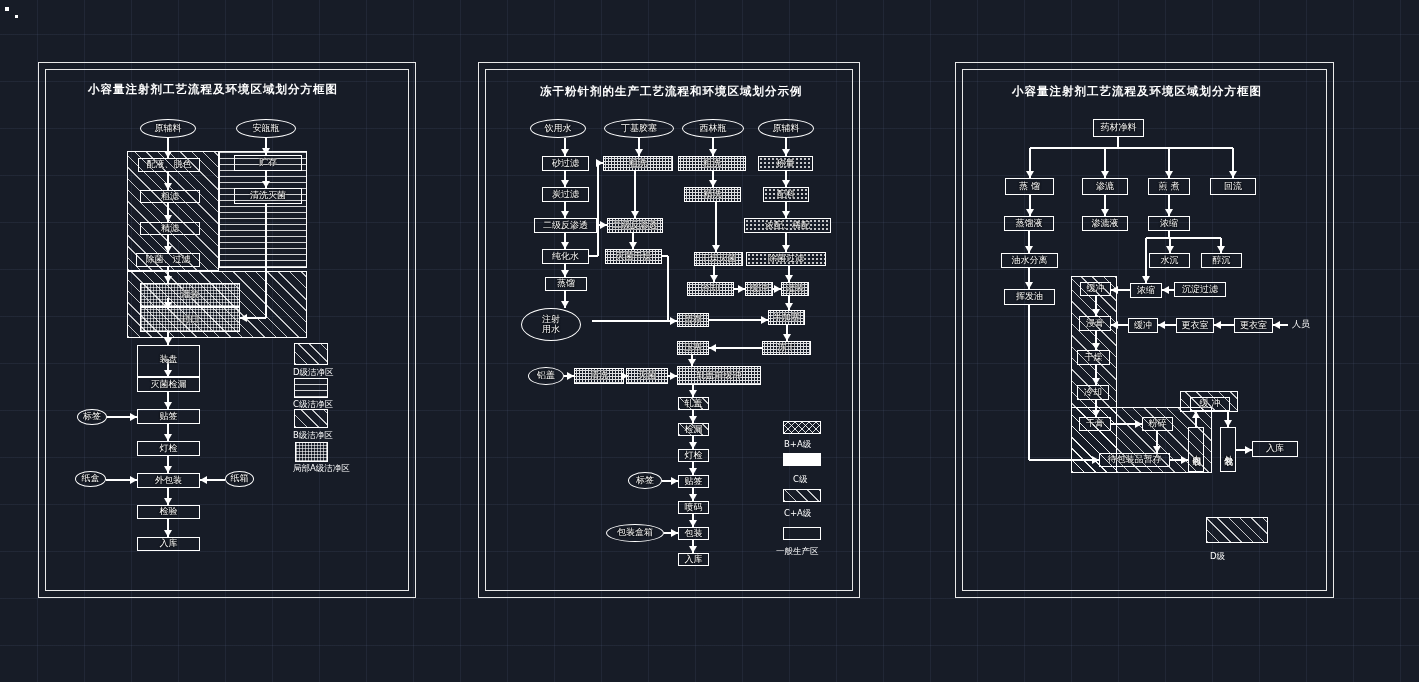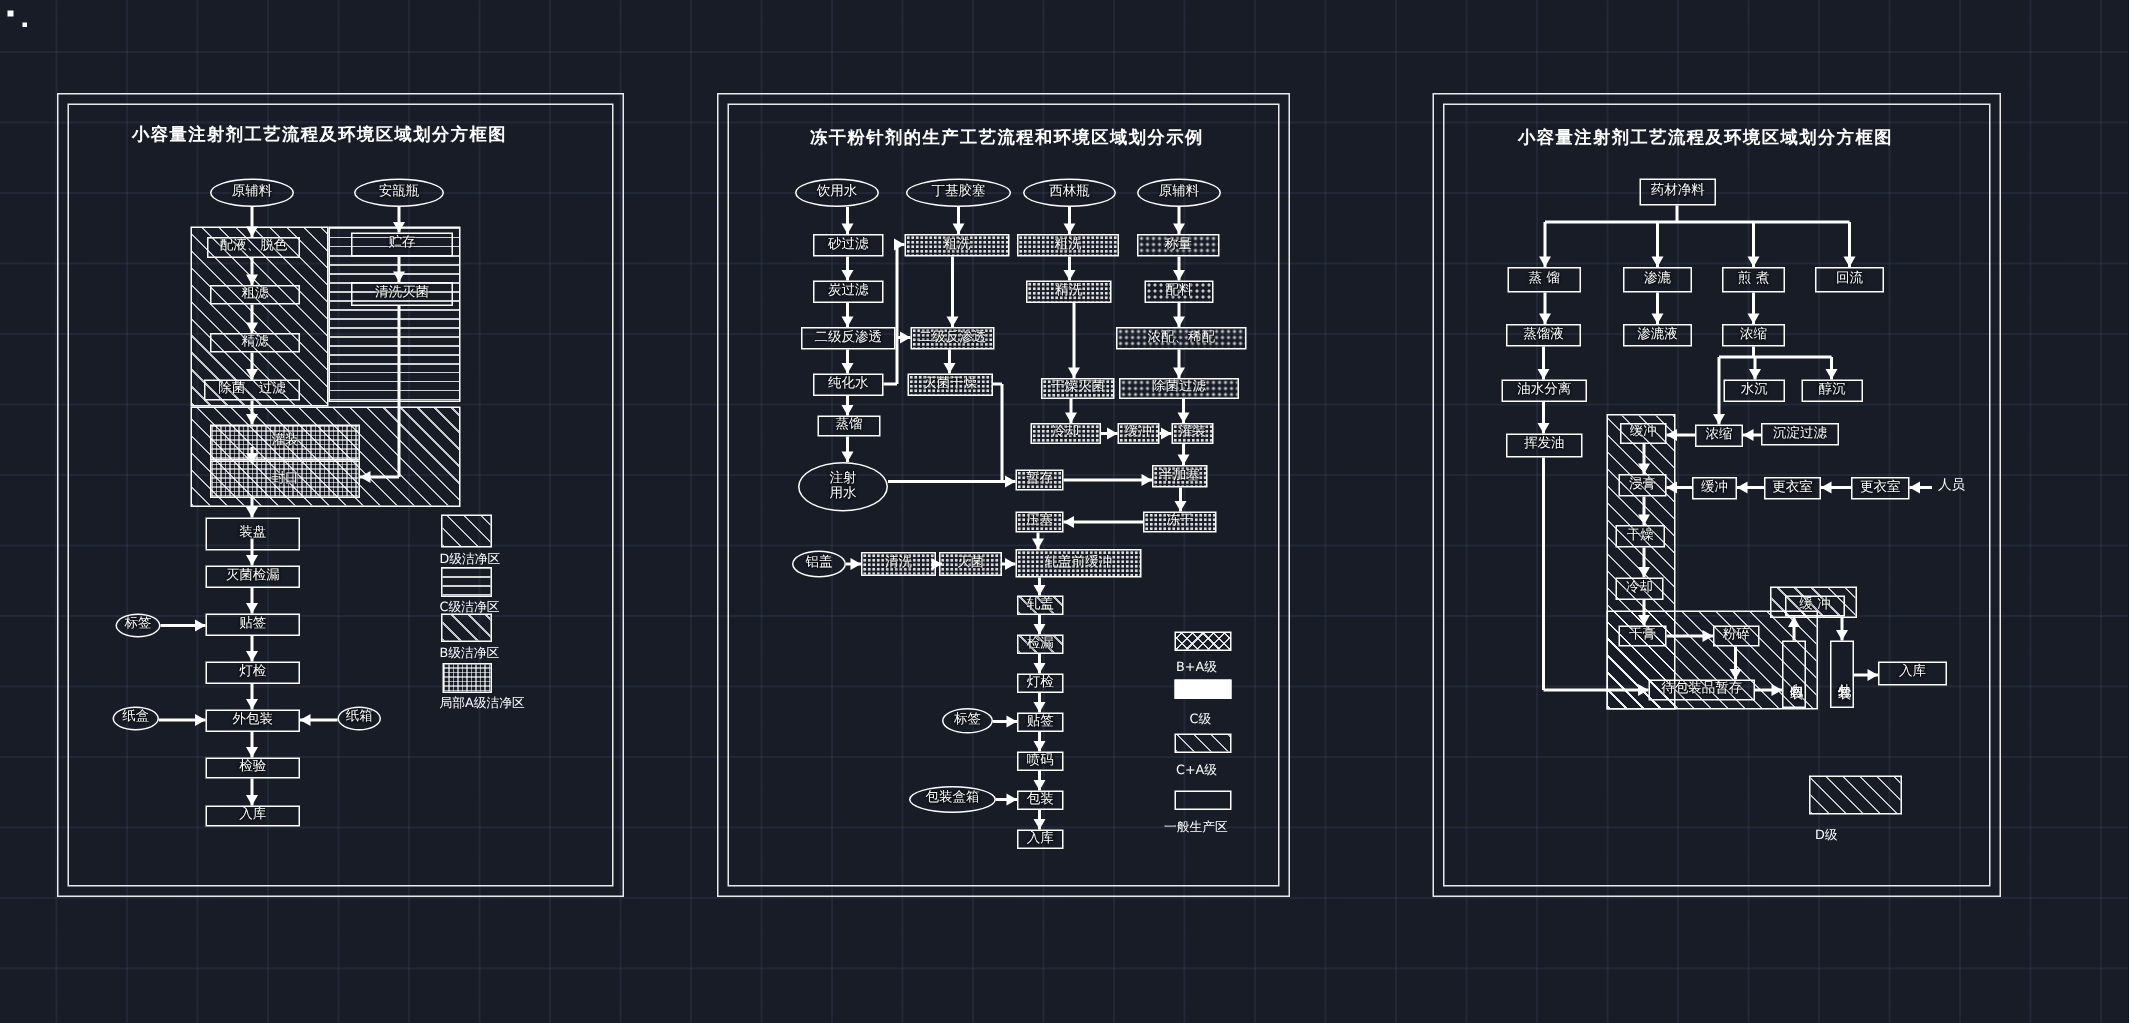--- a/index.html
+++ b/index.html
@@ -251,21 +251,21 @@
       <div class="shape f-none ellipse" style="left: 140px; top: 119px; width: 56px; height: 19px;">原辅料</div>
       <div class="shape f-none ellipse" style="left: 236px; top: 119px; width: 60px; height: 19px;">安瓿瓶</div>
       <div class="shape f-none" style="left: 138px; top: 158px; width: 62px; height: 14px;">配液、脱色</div>
       <div class="shape f-none" style="left: 140px; top: 190px; width: 60px; height: 13px;">粗滤</div>
       <div class="shape f-none" style="left: 140px; top: 222px; width: 60px; height: 13px;">精滤</div>
       <div class="shape f-none" style="left: 136px; top: 253px; width: 64px; height: 14px;">除菌、过滤</div>
       <div class="shape f-none" style="left: 234px; top: 155px; width: 68px; height: 16px;">贮存</div>
       <div class="shape f-none" style="left: 234px; top: 188px; width: 68px; height: 16px;">清洗灭菌</div>
       <div class="shape f-dense" style="left: 140px; top: 283px; width: 100px; height: 24px;">灌装</div>
       <div class="shape f-dense" style="left: 140px; top: 307px; width: 100px; height: 25px;">封口</div>
-      <div class="shape f-none" style="left: 137px; top: 345px; width: 63px; height: 22px; font-family: Liberation Mono, monospace;">装盘</div>
+      <div class="shape f-none" style="left: 137px; top: 345px; width: 63px; height: 32px; font-family: Liberation Mono, monospace;">装盘</div>
       <div class="shape f-none" style="left: 137px; top: 377px; width: 63px; height: 15px;">灭菌检漏</div>
       <div class="shape f-none" style="left: 137px; top: 409px; width: 63px; height: 15px;">贴签</div>
       <div class="shape f-none" style="left: 137px; top: 441px; width: 63px; height: 15px;">灯检</div>
       <div class="shape f-none" style="left: 137px; top: 473px; width: 63px; height: 15px;">外包装</div>
       <div class="shape f-none" style="left: 137px; top: 505px; width: 63px; height: 14px;">检验</div>
       <div class="shape f-none" style="left: 137px; top: 537px; width: 63px; height: 14px;">入库</div>
       <div class="shape f-none ellipse" style="left: 77px; top: 409px; width: 30px; height: 16px;">标签</div>
       <div class="shape f-none ellipse" style="left: 75px; top: 471px; width: 31px; height: 16px;">纸盒</div>
       <div class="shape f-none ellipse" style="left: 225px; top: 471px; width: 29px; height: 16px;">纸箱</div>
       <div class="zone f-diag" style="left: 294px; top: 343px; width: 34px; height: 22px;"></div>
@@ -278,21 +278,21 @@
       <div class="lg-label" style="left: 293px; top: 463px;">局部A级洁净区</div>
       <div class="shape f-none ellipse" style="left: 530px; top: 119px; width: 56px; height: 19px;">饮用水</div>
       <div class="shape f-none ellipse" style="left: 604px; top: 119px; width: 70px; height: 19px;">丁基胶塞</div>
       <div class="shape f-none ellipse" style="left: 682px; top: 119px; width: 62px; height: 19px;">西林瓶</div>
       <div class="shape f-none ellipse" style="left: 758px; top: 119px; width: 56px; height: 19px;">原辅料</div>
       <div class="shape f-none" style="left: 542px; top: 156px; width: 47px; height: 15px;">砂过滤</div>
       <div class="shape f-none" style="left: 542px; top: 187px; width: 47px; height: 15px;">炭过滤</div>
       <div class="shape f-none" style="left: 534px; top: 218px; width: 63px; height: 15px;">二级反渗透</div>
       <div class="shape f-none" style="left: 542px; top: 249px; width: 47px; height: 15px;">纯化水</div>
       <div class="shape f-none" style="left: 545px; top: 277px; width: 42px; height: 14px;">蒸馏</div>
-      <div class="shape f-none ellipse" style="left: 532px; top: 308px; width: 60px; height: 33px; text-align: right;">注射
+      <div class="shape f-none ellipse" style="left: 521px; top: 308px; width: 60px; height: 33px; text-align: right;">注射
 用水</div>
       <div class="shape f-speckle" style="left: 603px; top: 156px; width: 70px; height: 15px;">粗洗</div>
       <div class="shape f-speckle" style="left: 607px; top: 218px; width: 56px; height: 15px;">二级反渗透</div>
       <div class="shape f-speckle" style="left: 605px; top: 249px; width: 57px; height: 15px;">灭菌干燥</div>
       <div class="shape f-speckle" style="left: 678px; top: 156px; width: 68px; height: 15px;">粗洗</div>
       <div class="shape f-speckle" style="left: 684px; top: 187px; width: 57px; height: 15px;">精洗</div>
       <div class="shape f-grid" style="left: 758px; top: 156px; width: 55px; height: 15px;">称量</div>
       <div class="shape f-grid" style="left: 763px; top: 187px; width: 46px; height: 15px;">配料</div>
       <div class="shape f-grid" style="left: 744px; top: 218px; width: 87px; height: 15px;">浓配、稀配</div>
       <div class="shape f-speckle" style="left: 694px; top: 252px; width: 49px; height: 14px;">干燥灭菌</div>

